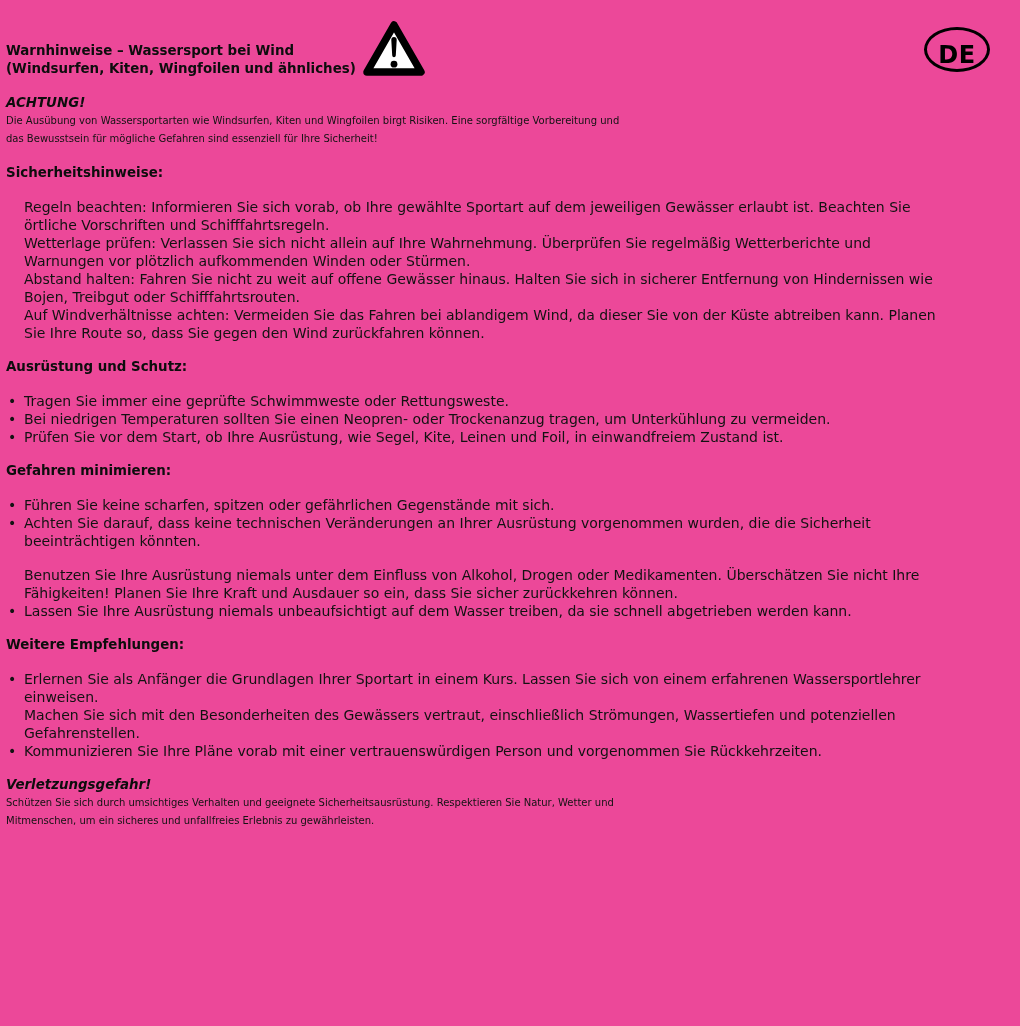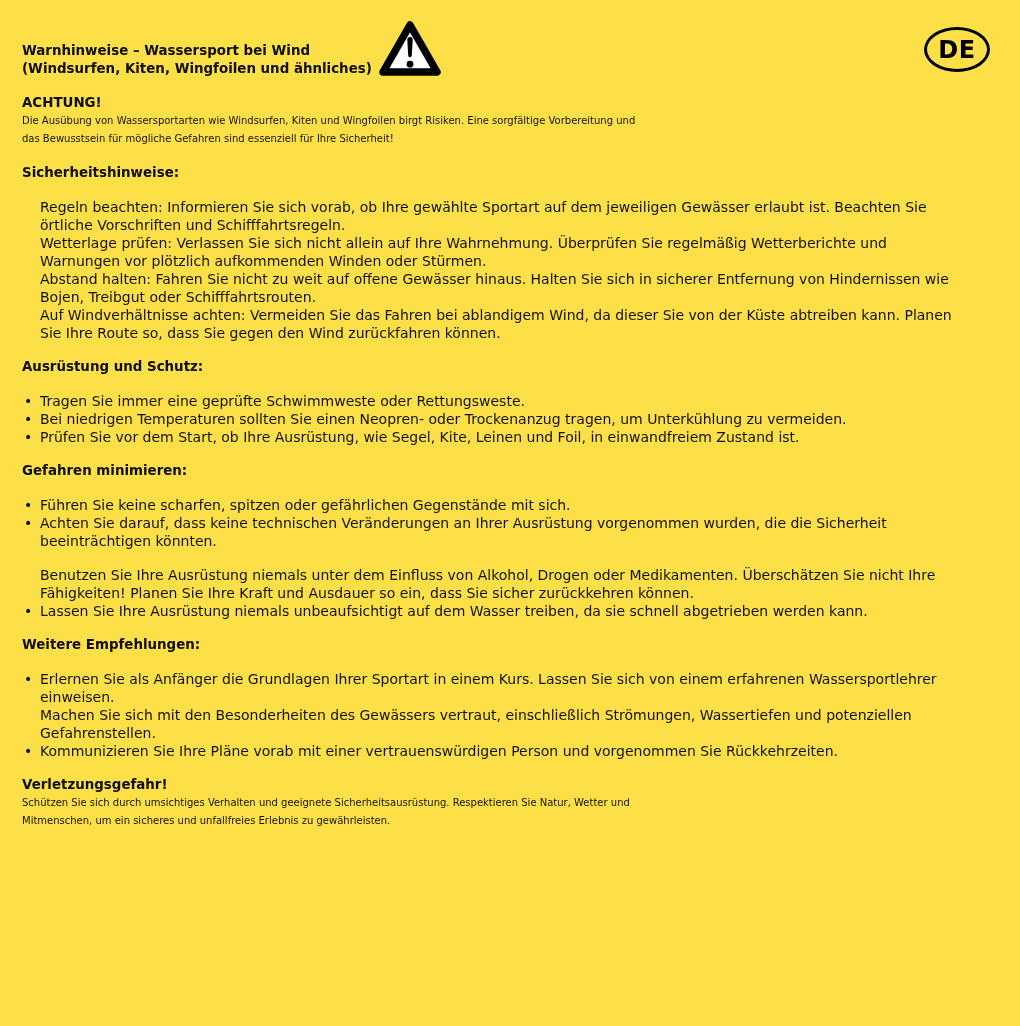--- a/index.html
+++ b/index.html
@@ -2,37 +2,37 @@
 <html lang="de"><head>
 <meta charset="utf-8">
 <style>
   * { margin:0; padding:0; box-sizing:border-box; }
   html, body { background:#ffffff; }
   body {
     width:1020px; height:1026px;
     font-family:"DejaVu Sans","Liberation Sans",sans-serif;
     color:#121212;
   }
-  .page { width:1020px; height:1026px; padding:20px 12px 0 22px; overflow:hidden; background:#fde047; }
+  .page { width:1020px; height:1026px; padding:20px 12px 0 6px; overflow:hidden; background:#ec4899; }
 
   
   .doc-header { display:flex; align-items:flex-start; }
   .title-block { margin-top:22px; }
   .doc-title { font-size:13.4px; line-height:18px; font-weight:bold; color:#0d0d0d; }
   .warning-triangle { margin-left:7px; flex:0 0 auto; }
   .badge-wrap { margin-left:auto; margin-top:7px; margin-right:18px; }
   .de-badge {
     width:66px; height:45px; border:3.5px solid #000; border-radius:50%;
-    display:flex; align-items:center; justify-content:center;
+    display:flex; align-items:flex-end; justify-content:center;
     font-weight:bold; font-size:24px; color:#000; letter-spacing:0.5px;
   }
 
   
   h2.block-heading { font-size:13.4px; line-height:18px; font-weight:bold; margin:16px 0; color:#0d0d0d; }
-  .blurb h2.block-heading { margin-bottom:0; }
+  .blurb h2.block-heading { margin-bottom:0;font-style:italic; }
   p.body-text { font-size:10px; line-height:18px; white-space:pre-line; margin:0; }
 
   
   .sec-list { list-style:none; margin:16px 0; }
   .sec-item { display:flex; font-size:14px; line-height:18px; }
   .bullet { flex:0 0 16px; margin-left:2px; text-align:left; }
   .bullet.hidden { visibility:hidden; }
   .item-text { white-space:pre-line; flex:1; }
 </style>
 </head>

